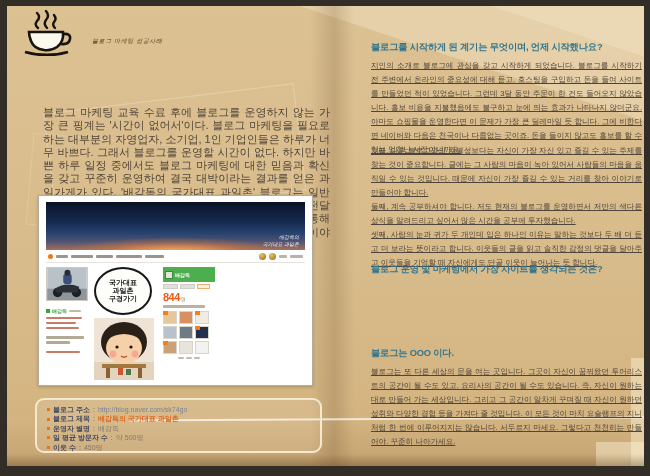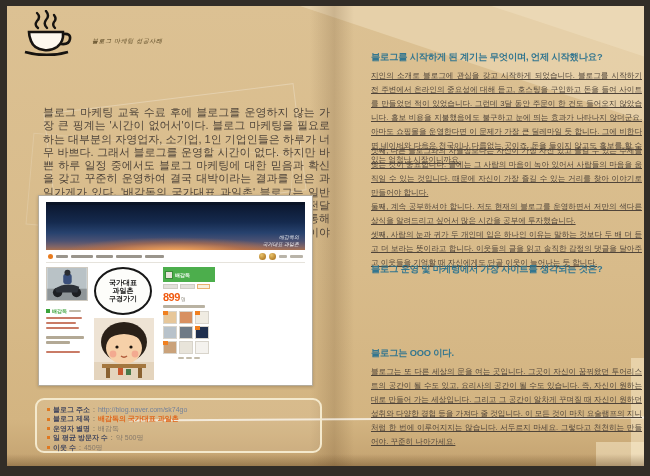--- a/index.html
+++ b/index.html
@@ -85,21 +85,21 @@
   .irow .lbl{color:#474a5e;font-weight:bold;}
   .irow .sep{color:#6b6657;}
   .v-url{color:#75839a;}
   .v-orange{color:#e0661a;font-weight:bold;}
   .v-gray{color:#85796a;}
 
   
   .sec{position:absolute;left:364px;width:271px;}
   .sec .hd{font-size:9.3px;font-weight:bold;color:#33768f;letter-spacing:-.2px;margin-bottom:5px;}
   .sec .bd{font-size:7.6px;line-height:14px;color:#50453a;text-align:justify;white-space:pre-line;text-decoration:underline;}
-  .sec1{top:45px;} .sec2{top:138px;} .sec3{top:257px;} .sec4{top:341px;}
+  .sec1{top:35px;} .sec2{top:138px;} .sec3{top:257px;} .sec4{top:341px;}
 </style>
 </head>
 <body>
 
 <div class="stage">
   <div class="spread">
 
     <div class="deco deco-diag1"></div>
     <div class="deco deco-diag2"></div>
     <div class="deco deco-step-v"></div>
@@ -192,21 +192,21 @@
           <div class="wg-head">
             <span class="wg-ava"></span>
             <span class="wg-name">배감독</span>
           </div>
           <div class="wg-tabs">
             <span class="tab"></span>
             <span class="tab"></span>
             <span class="tab hot"></span>
           </div>
           <div class="wg-count">
-            <span class="num">899</span>
+            <span class="num">844</span>
             <span class="suf">명</span>
           </div>
           <div class="wg-note"></div>
           <div class="wg-grid">
             <span class="th" style="background:#e7c79a">
                 <span class="badge"></span>
               </span>
             <span class="th" style="background:#d89060"></span>
             <span class="th" style="background:#f0ece2">
                 <span class="badge"></span>

